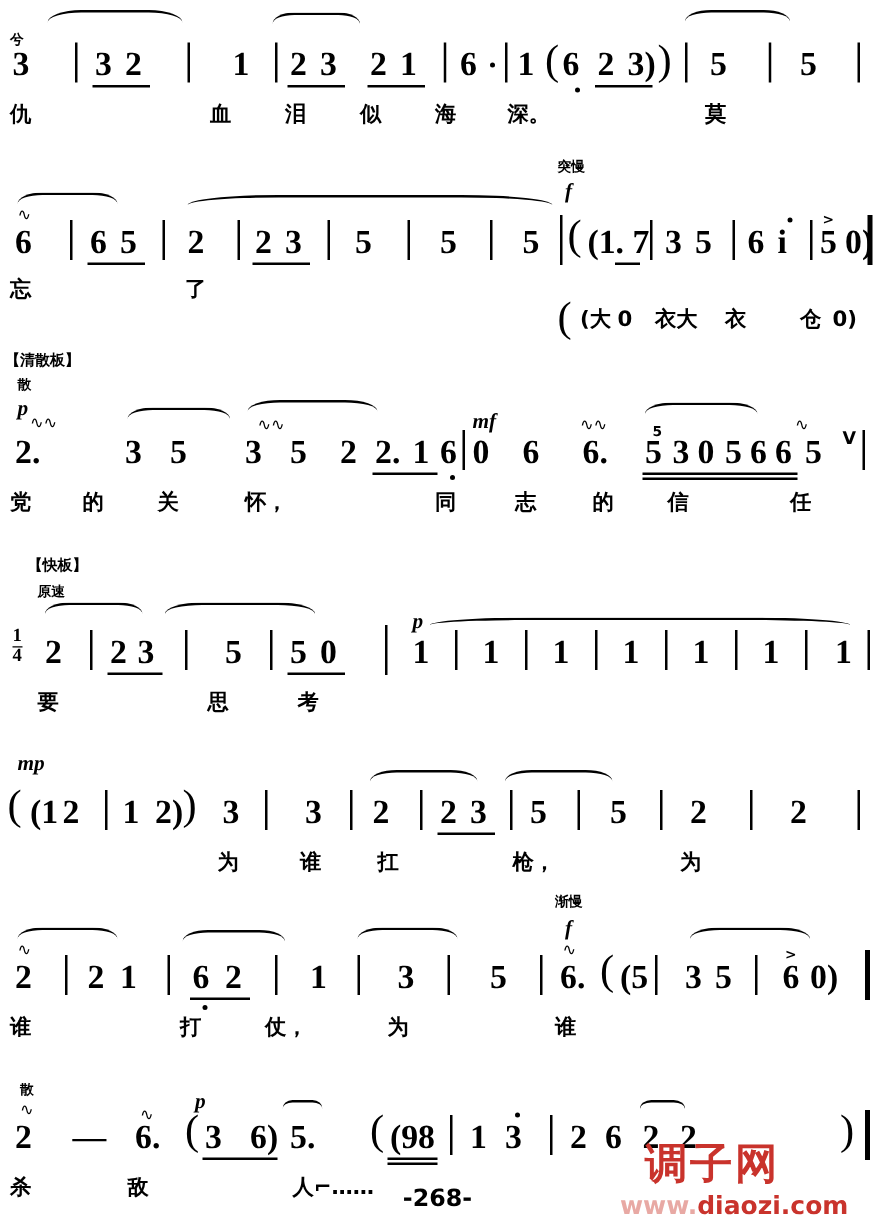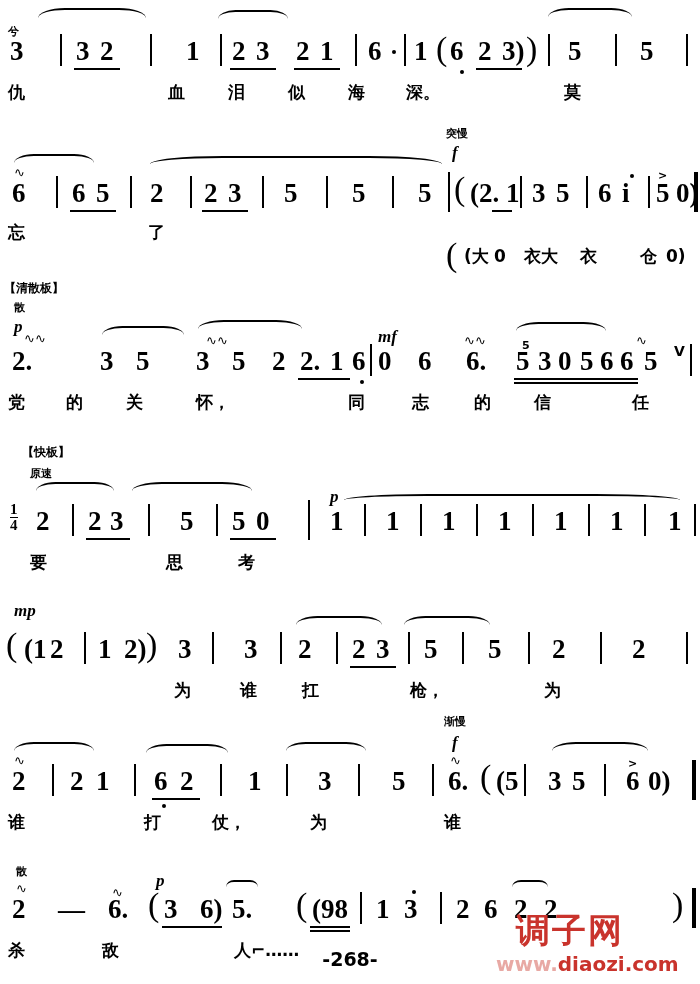--- a/index.html
+++ b/index.html
@@ -145,21 +145,21 @@
   <div class="beam" style="left:202px;top:82px;width:46px;"></div>
   <div class="barline" style="left:262px;top:48px;height:32px;"></div>
   <div class="note abs" style="left:284px;top:52px;">5</div>
   <div class="barline" style="left:326px;top:48px;height:32px;"></div>
   <div class="note abs" style="left:352px;top:52px;">5</div>
   <div class="barline" style="left:392px;top:48px;height:32px;"></div>
   <div class="note abs" style="left:418px;top:52px;">5</div>
 
   <div class="barline" style="left:448px;top:44px;height:40px;"></div>
   <div class="paren abs" style="left:454px;top:44px;">(</div>
-  <div class="note abs" style="left:470px;top:52px;">(2. 1</div>
+  <div class="note abs" style="left:470px;top:52px;">(1. 7</div>
   <div class="beam" style="left:492px;top:82px;width:20px;"></div>
   <div class="barline" style="left:520px;top:48px;height:32px;"></div>
   <div class="note abs" style="left:532px;top:52px;">3</div>
   <div class="note abs" style="left:556px;top:52px;">5</div>
   <div class="barline" style="left:586px;top:48px;height:32px;"></div>
   <div class="note abs" style="left:598px;top:52px;">6</div>
   <div class="note abs" style="left:622px;top:52px;">i</div>
   <div class="dotU" style="left:630px;top:46px;width:4px;height:4px;"></div>
   <div class="barline" style="left:648px;top:48px;height:32px;"></div>
   <div class="tiny abs" style="left:658px;top:42px;">&gt;</div>

